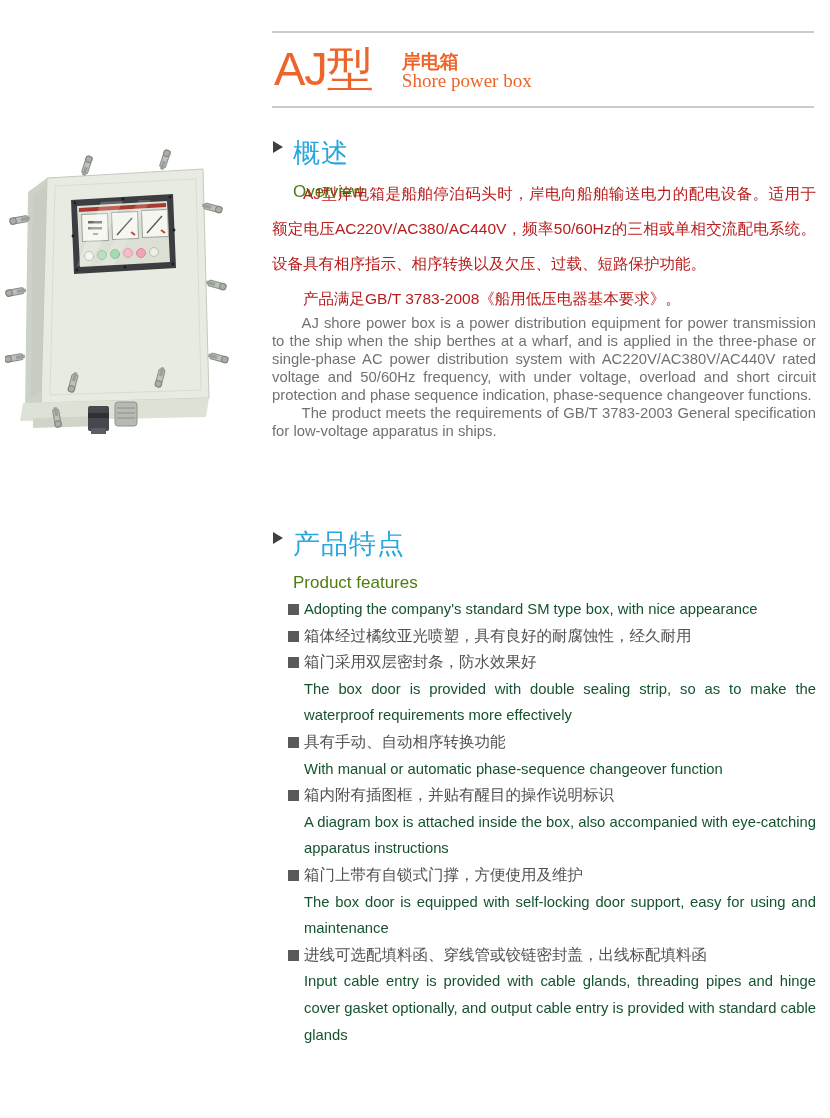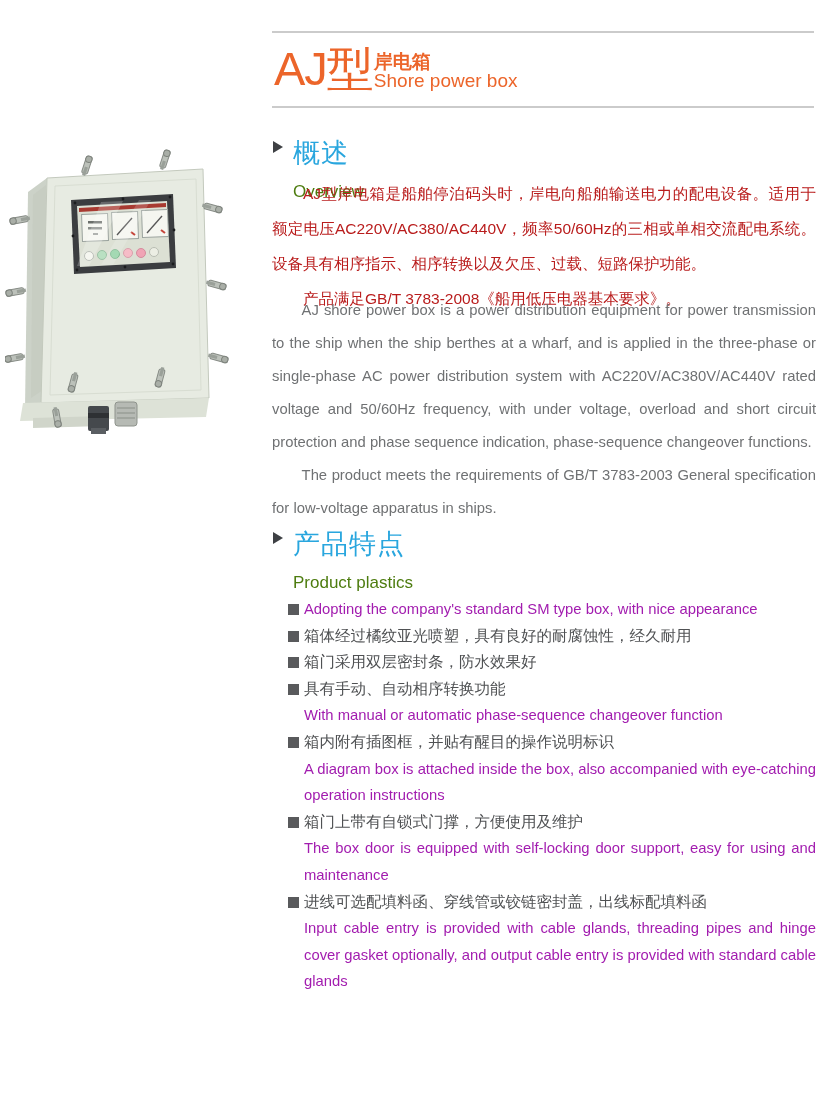--- a/index.html
+++ b/index.html
@@ -5,45 +5,45 @@
   html,body{margin:0;padding:0;background:#ffffff;}
   body{width:830px;height:1118px;font-family:"Liberation Sans",sans-serif;}
   .page{position:relative;width:830px;height:1118px;overflow:hidden;background:#fff;border-radius:14px;}
 
   .rule{position:absolute;left:272px;width:542px;height:2px;background:#cbcbcb;}
   #rule-top{top:31px;}
   #rule-mid{top:106px;}
 
   .title-row{position:absolute;left:274px;top:46px;display:flex;align-items:flex-start;color:#EC652A;}
   .model{font-size:47px;line-height:46px;font-weight:400;letter-spacing:-1px;}
-  .tsub{margin-left:1px;padding-top:5px;}
+  .tsub{margin-left:29px;padding-top:5px;font-family:Liberation Serif, serif;}
   .tcn{font-size:19px;font-weight:700;line-height:21px;}
   .ten{font-size:19px;line-height:18px;}
 
   .sec-head{position:absolute;left:272px;padding-left:21px;}
   #ov-head{top:133px;}
   #pf-head{top:524px;}
   .tri{position:absolute;left:1px;top:8px;width:0;height:0;
        border-left:10px solid #3E4044;border-top:6px solid transparent;border-bottom:6px solid transparent;}
   .hcn{font-size:27px;color:#29A6DE;line-height:29px;letter-spacing:1px;margin-top:6px;}
   .hen{font-size:17px;color:#4d7c0f;line-height:20px;margin-top:14px;}
 
   .photo{position:absolute;left:5px;top:140px;}
 
   .ov-cn{position:absolute;left:272px;top:176px;width:544px;font-size:15.5px;line-height:35px;
          color:#b91c1c;text-align:justify;}
   .ov-cn p{margin:0;text-indent:2em;}
-  .ov-en{position:absolute;left:272px;top:294px;width:544px;font-size:14.8px;line-height:33px;
+  .ov-en{position:absolute;left:272px;top:314px;width:544px;font-size:14.8px;line-height:18px;
          color:#6F7173;text-align:justify;}
   .ov-en p{margin:0;text-indent:2em;}
 
   .features{position:absolute;left:288px;top:596px;width:528px;}
   .f-cn{position:relative;padding-left:16px;font-size:15.5px;line-height:26.6px;color:#4F5153;}
   .sq{position:absolute;left:0;top:8px;width:11px;height:11px;background:#595A5C;}
-  .f-en{padding-left:16px;font-size:14.8px;line-height:26.6px;color:#a21caf;text-align:justify;}
+  .f-en{padding-left:16px;font-size:14.8px;line-height:26.6px;color:#14532d;text-align:justify;}
 </style>
 </head>
 <body>
 
 <div class="page">
 
   <div class="rule" id="rule-top"></div>
 
   <div class="title-row">
     <div class="model">AJ型</div>
@@ -156,41 +156,42 @@
   </div>
 
   <div class="ov-en">
     <p>AJ shore power box is a power distribution equipment for power transmission to the ship when the ship berthes at a wharf, and is applied in the three-phase or single-phase AC power distribution system with AC220V/AC380V/AC440V rated voltage and 50/60Hz frequency, with under voltage, overload and short circuit protection and phase sequence indication, phase-sequence changeover functions.</p>
     <p>The product meets the requirements of GB/T 3783-2003 General specification for low-voltage apparatus in ships.</p>
   </div>
 
   <div class="sec-head" id="pf-head">
     <span class="tri"></span>
     <div class="hcn">产品特点</div>
-    <div class="hen">Product plastics</div>
+    <div class="hen">Product features</div>
   </div>
 
   <div class="features">
     <div class="feature">
       <div class="f-cn"><span class="sq"></span></div>
       <div class="f-en">Adopting the company's standard SM type box, with nice appearance</div>
     </div>
     <div class="feature">
       <div class="f-cn"><span class="sq"></span><span>箱体经过橘纹亚光喷塑，具有良好的耐腐蚀性，经久耐用</span></div>
     </div>
     <div class="feature">
       <div class="f-cn"><span class="sq"></span><span>箱门采用双层密封条，防水效果好</span></div>
+      <div class="f-en">The box door is provided with double sealing strip, so as to make the waterproof requirements more effectively</div>
     </div>
     <div class="feature">
       <div class="f-cn"><span class="sq"></span><span>具有手动、自动相序转换功能</span></div>
       <div class="f-en">With manual or automatic phase-sequence changeover function</div>
     </div>
     <div class="feature">
       <div class="f-cn"><span class="sq"></span><span>箱内附有插图框，并贴有醒目的操作说明标识</span></div>
-      <div class="f-en">A diagram box is attached inside the box, also accompanied with eye-catching operation instructions</div>
+      <div class="f-en">A diagram box is attached inside the box, also accompanied with eye-catching apparatus instructions</div>
     </div>
     <div class="feature">
       <div class="f-cn"><span class="sq"></span><span>箱门上带有自锁式门撑，方便使用及维护</span></div>
       <div class="f-en">The box door is equipped with self-locking door support, easy for using and maintenance</div>
     </div>
     <div class="feature">
       <div class="f-cn"><span class="sq"></span><span>进线可选配填料函、穿线管或铰链密封盖，出线标配填料函</span></div>
       <div class="f-en">Input cable entry is provided with cable glands, threading pipes and hinge cover gasket optionally, and output cable entry is provided with standard cable glands</div>
     </div>
   </div>

